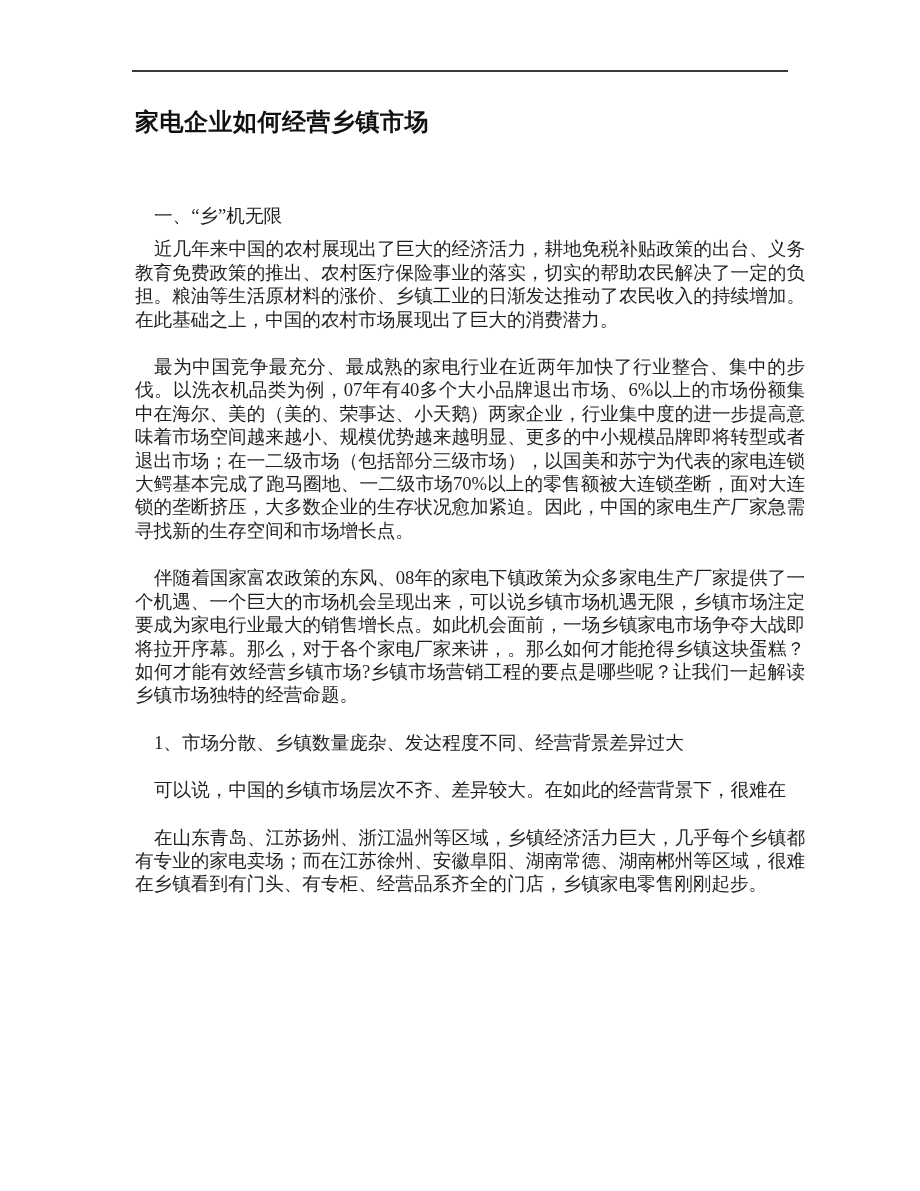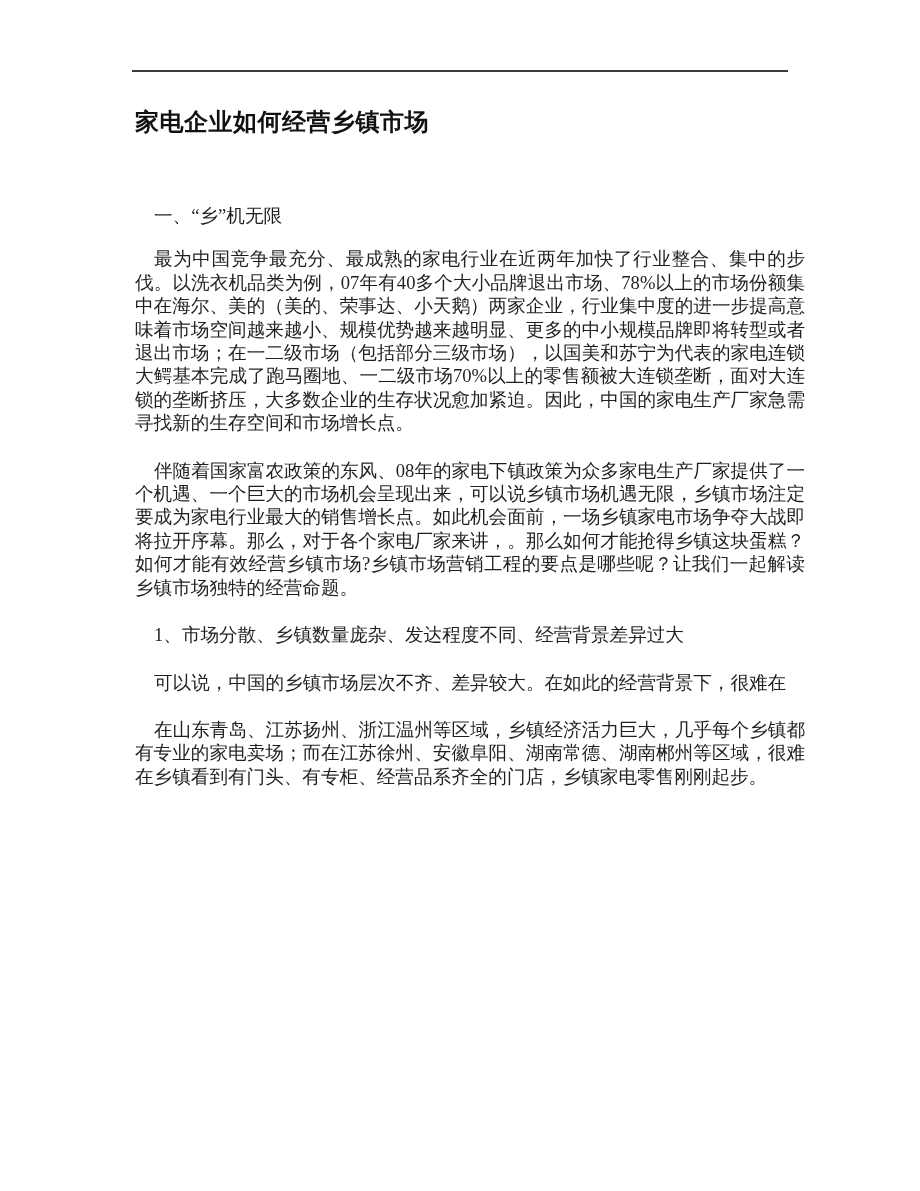--- a/index.html
+++ b/index.html
@@ -45,43 +45,44 @@
     font-size: 18.6px;
     line-height: 23.4px;
     text-align: justify;
     text-justify: inter-ideograph;
   }
   .doc-body p {
     margin: 0 0 24px 0;
     text-indent: 19px; 
   }
   .doc-body p.tight {
-    margin-bottom: 20px; 
+    margin-bottom: 10px; 
   }
   .doc-body p:last-child {
     margin-bottom: 0;
   }
 </style>
 </head>
 <body>
 
 <div class="page">
 
   <hr class="top-rule">
 
   <div class="content">
 
     <h1 class="doc-title">家电企业如何经营乡镇市场</h1>
 
     <div class="doc-body">
 
       <p class="heading tight">一、“乡”机无限</p>
 
+      <p class="paragraph">近几年来中国的农村展现出了巨大的经济活力，耕地免税补贴政策的出台、义务教育免费政策的推出、农村医疗保险事业的落实，切实的帮助农民解决了一定的负担。粮油等生活原材料的涨价、乡镇工业的日渐发达推动了农民收入的持续增加。在此基础之上，中国的农村市场展现出了巨大的消费潜力。</p>
 
-      <p class="paragraph">最为中国竞争最充分、最成熟的家电行业在近两年加快了行业整合、集中的步伐。以洗衣机品类为例，07年有40多个大小品牌退出市场、78%以上的市场份额集中在海尔、美的（美的、荣事达、小天鹅）两家企业，行业集中度的进一步提高意味着市场空间越来越小、规模优势越来越明显、更多的中小规模品牌即将转型或者退出市场；在一二级市场（包括部分三级市场），以国美和苏宁为代表的家电连锁大鳄基本完成了跑马圈地、一二级市场70%以上的零售额被大连锁垄断，面对大连锁的垄断挤压，大多数企业的生存状况愈加紧迫。因此，中国的家电生产厂家急需寻找新的生存空间和市场增长点。</p>
+      <p class="paragraph">最为中国竞争最充分、最成熟的家电行业在近两年加快了行业整合、集中的步伐。以洗衣机品类为例，07年有40多个大小品牌退出市场、6%以上的市场份额集中在海尔、美的（美的、荣事达、小天鹅）两家企业，行业集中度的进一步提高意味着市场空间越来越小、规模优势越来越明显、更多的中小规模品牌即将转型或者退出市场；在一二级市场（包括部分三级市场），以国美和苏宁为代表的家电连锁大鳄基本完成了跑马圈地、一二级市场70%以上的零售额被大连锁垄断，面对大连锁的垄断挤压，大多数企业的生存状况愈加紧迫。因此，中国的家电生产厂家急需寻找新的生存空间和市场增长点。</p>
 
       <p class="paragraph">伴随着国家富农政策的东风、08年的家电下镇政策为众多家电生产厂家提供了一个机遇、一个巨大的市场机会呈现出来，可以说乡镇市场机遇无限，乡镇市场注定要成为家电行业最大的销售增长点。如此机会面前，一场乡镇家电市场争夺大战即将拉开序幕。那么，对于各个家电厂家来讲，。那么如何才能抢得乡镇这块蛋糕？如何才能有效经营乡镇市场?乡镇市场营销工程的要点是哪些呢？让我们一起解读乡镇市场独特的经营命题。</p>
 
 
 
       <p class="subheading">1、市场分散、乡镇数量庞杂、发达程度不同、经营背景差异过大</p>
 
 
       <p class="paragraph">可以说，中国的乡镇市场层次不齐、差异较大。在如此的经营背景下，很难在</p>
 

